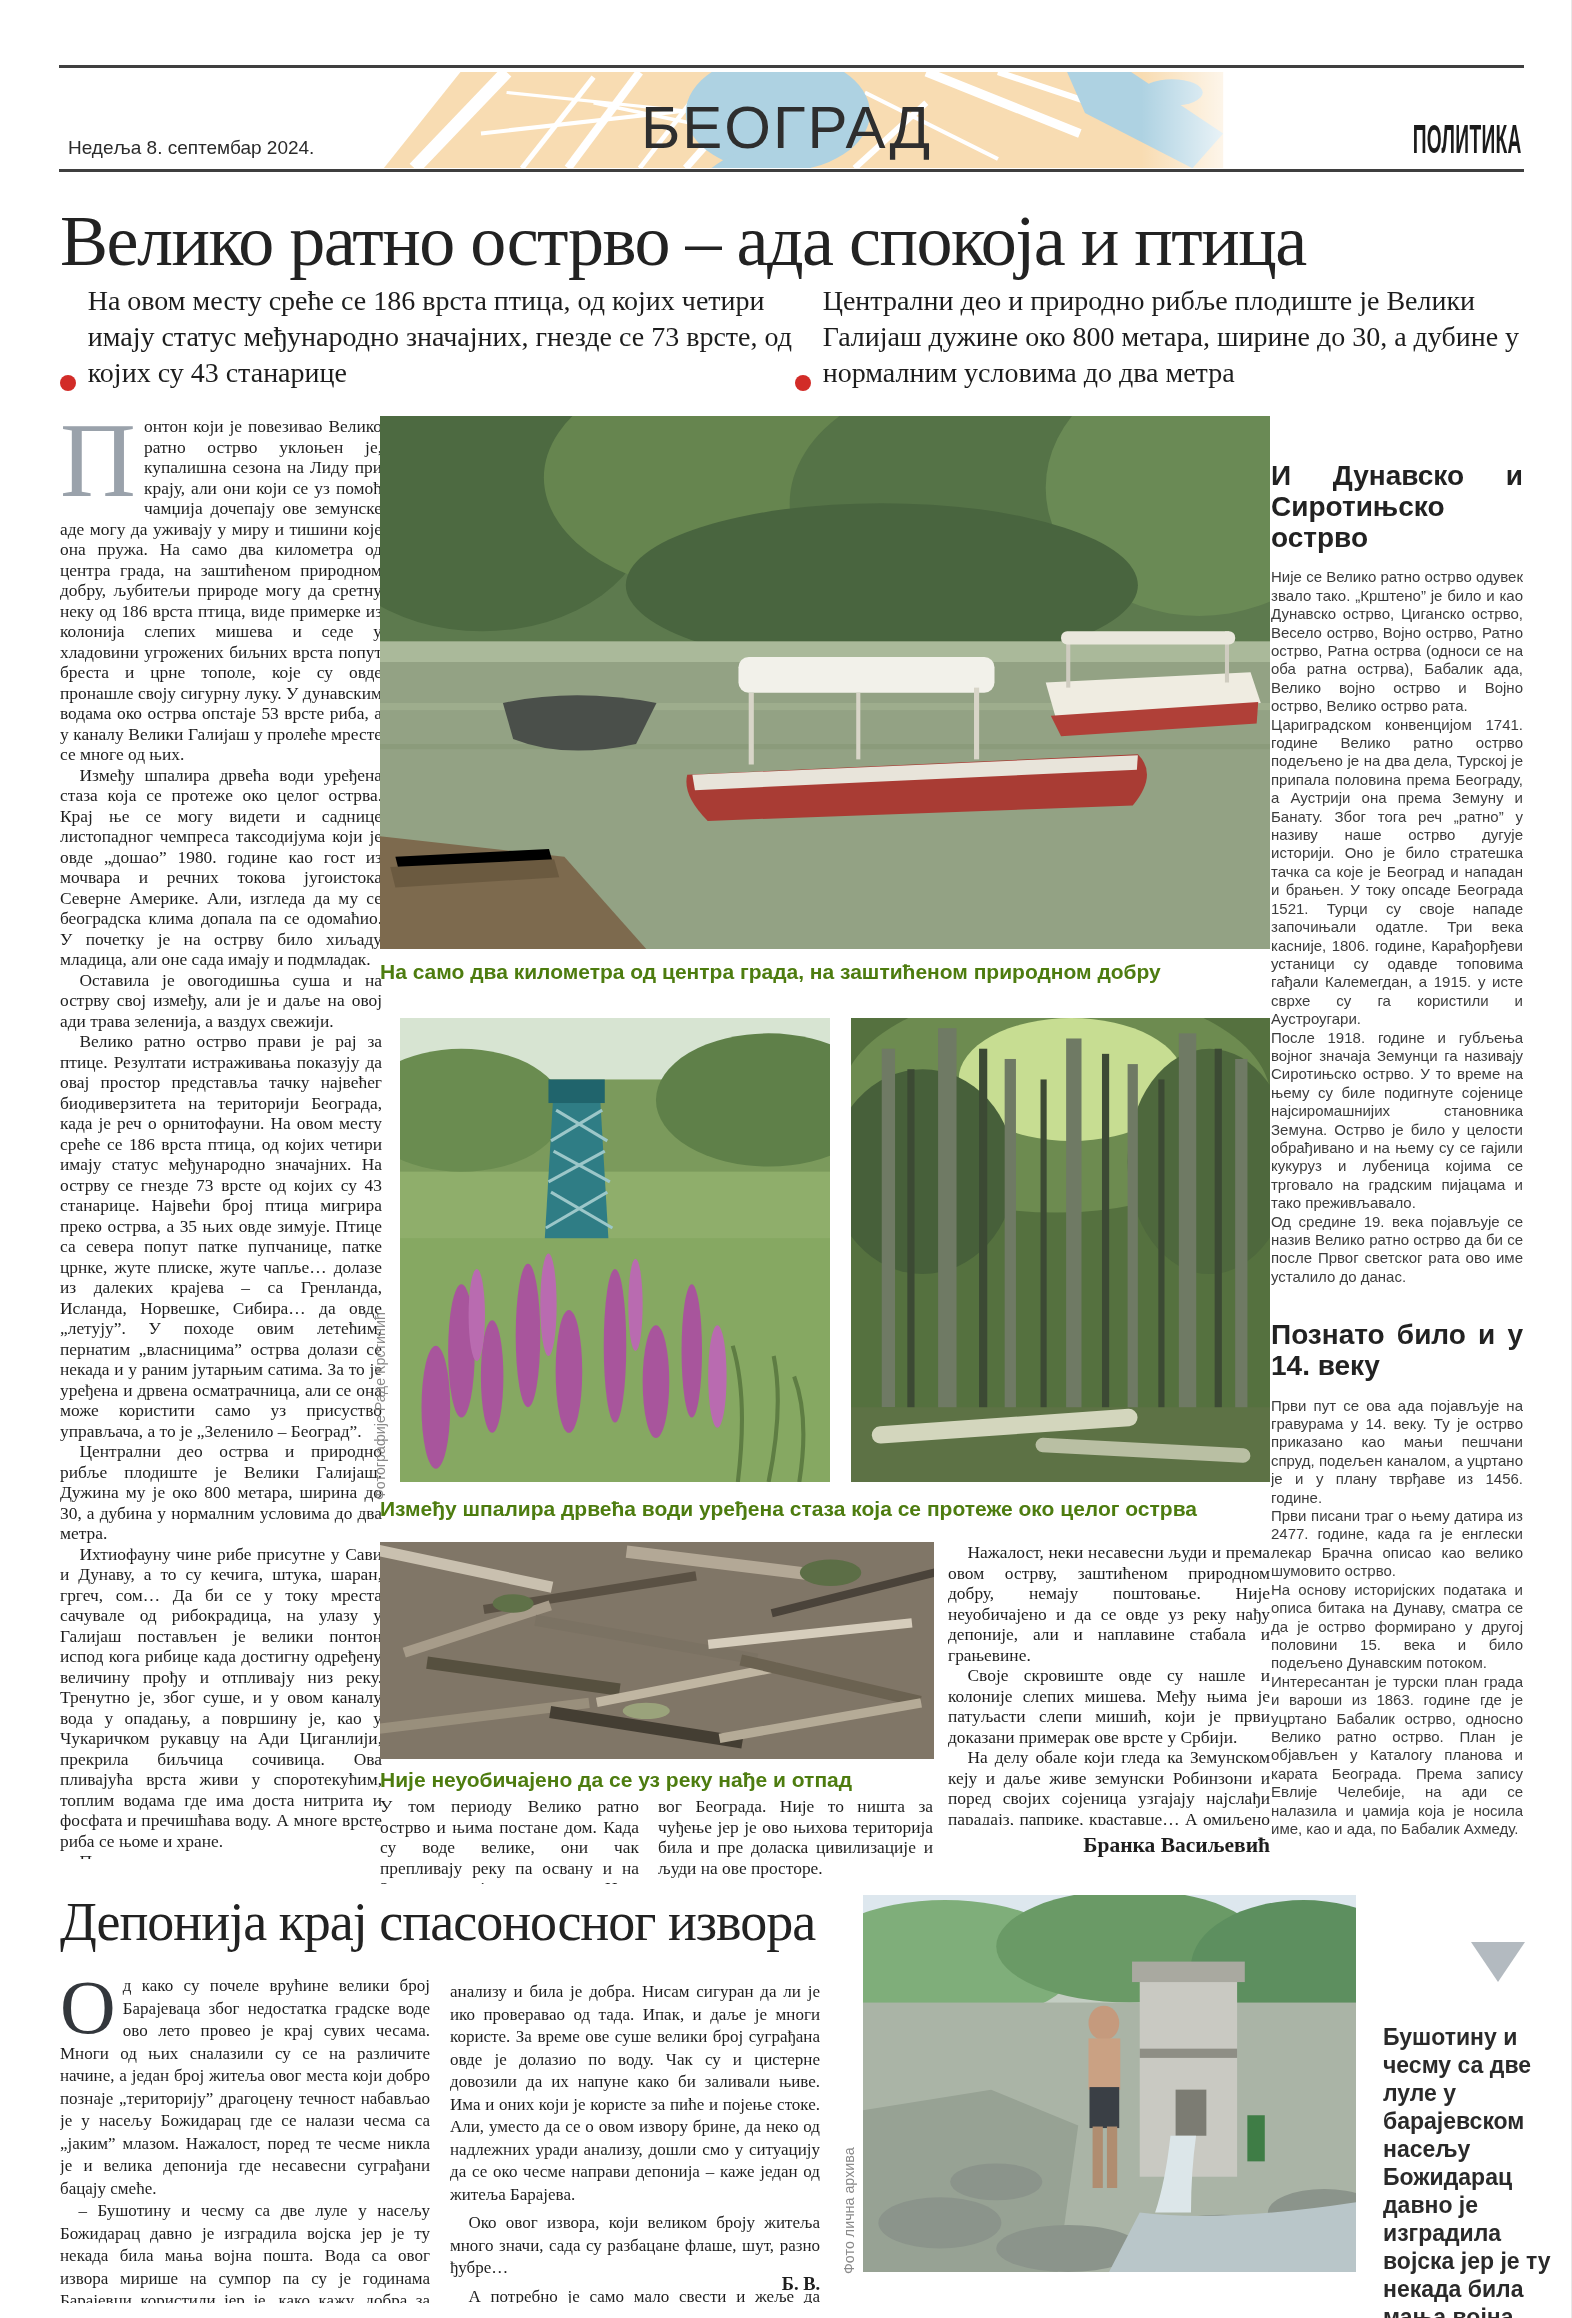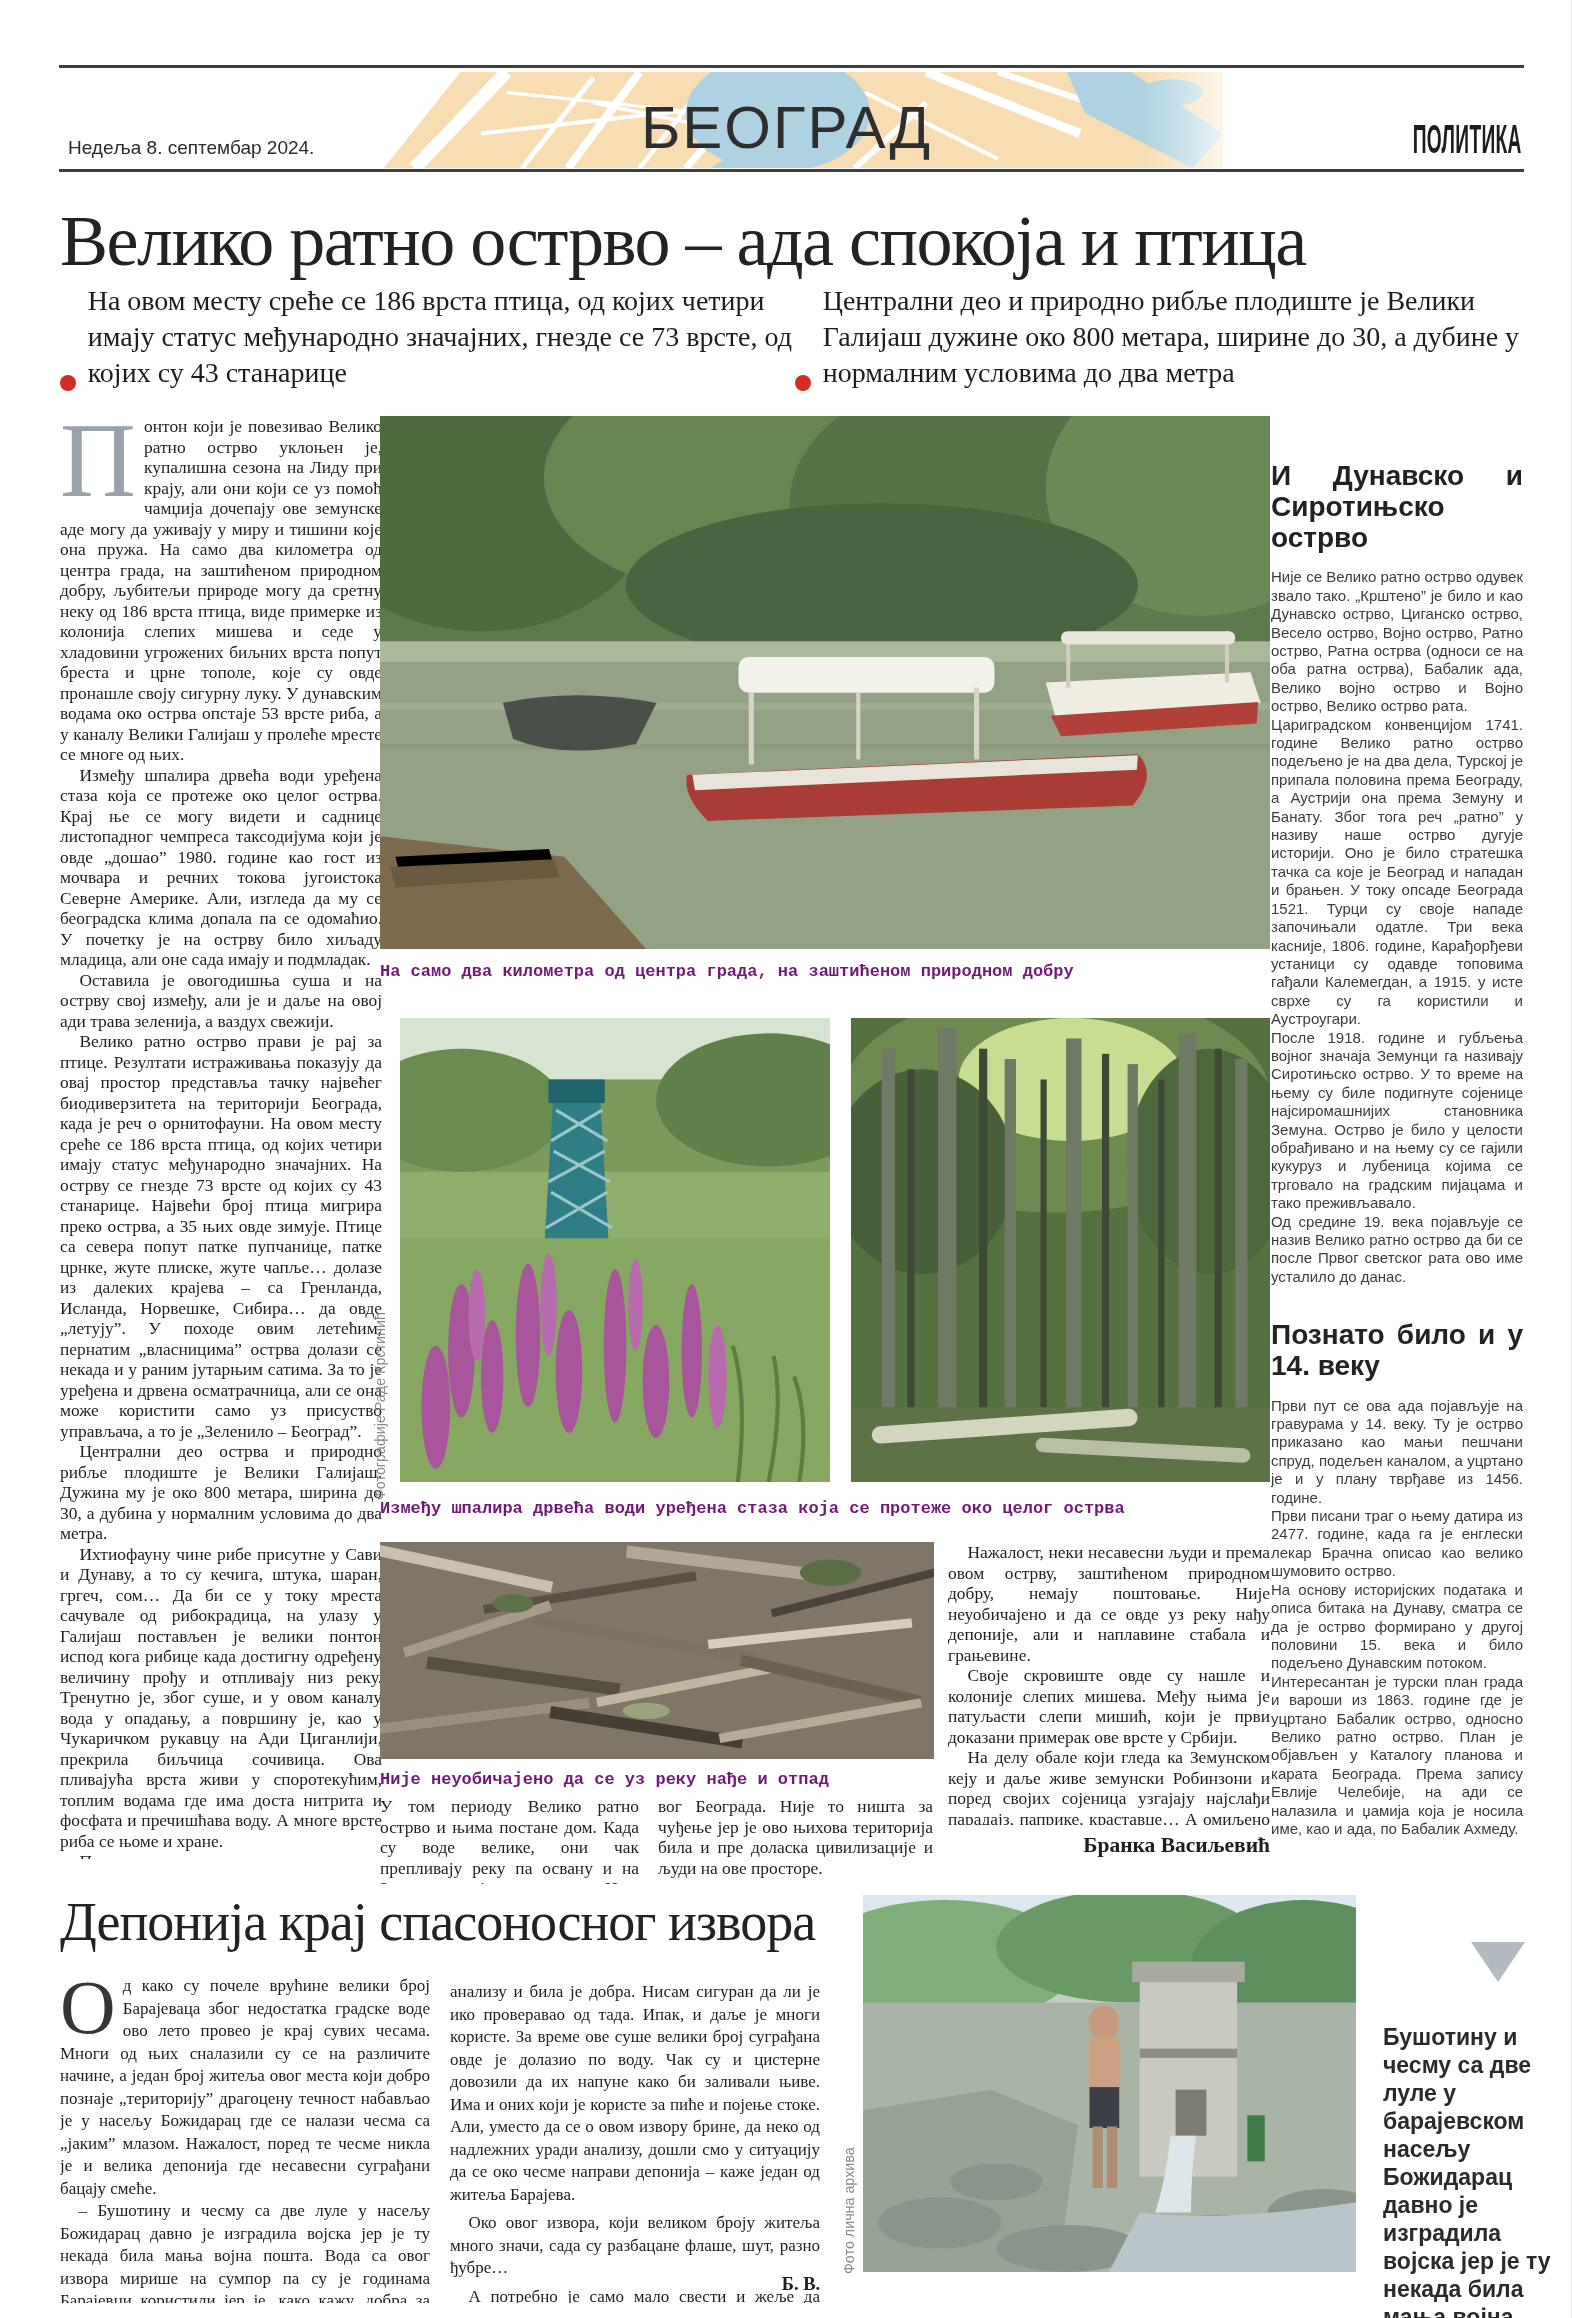--- a/index.html
+++ b/index.html
@@ -28,22 +28,22 @@
   .bodycol p.nofirst{text-indent:0;}
   .dropcap{float:left;font-size:105px;line-height:82px;padding:4.1px 8.2px 0 0;color:#9aa2ab;}
   .dropcap.dark{color:#33373c;font-size:77px;line-height:60px;padding:2px 7.2px 0 0;}
 
   .sidecol{position:absolute;font-family:"Liberation Sans",sans-serif;font-size:15px;line-height:18.4px;
         color:#3c3c3c;text-align:justify;overflow:hidden;}
   .sidecol p{margin:0;}
   .sidecol h3{font-size:28px;line-height:31px;color:#222;margin:0 0 15.4px 0;font-weight:700;}
   .sidecol h3.second{margin-top:33px;}
 
-  .caption{position:absolute;font-family:Liberation Mono, monospace;font-weight:700;
-        font-size:17px;line-height:25.6px;color:#701a75;}
+  .caption{position:absolute;font-family:Liberation Sans, sans-serif;font-weight:700;
+        font-size:21px;line-height:25.6px;color:#4d7c0f;}
   .byline{position:absolute;font-weight:700;font-size:21.5px;text-align:right;}
   .vcredit{position:absolute;font-family:"Liberation Sans",sans-serif;font-size:14.3px;color:#8a8a8a;
         writing-mode:vertical-rl;transform:rotate(180deg);text-align:left;}
 
   
   .headline2{position:absolute;font-size:54px;font-weight:400;letter-spacing:-1px;line-height:1;color:#222;white-space:nowrap;}
   .bottomcol{position:absolute;font-size:17px;line-height:22.5px;text-align:justify;overflow:hidden;}
   .bottomcol p{margin:0;text-indent:18.4px;}
   .bottomcol p.nofirst{text-indent:0;}
   .bottomcol p.gap{margin-top:6.1px;}

